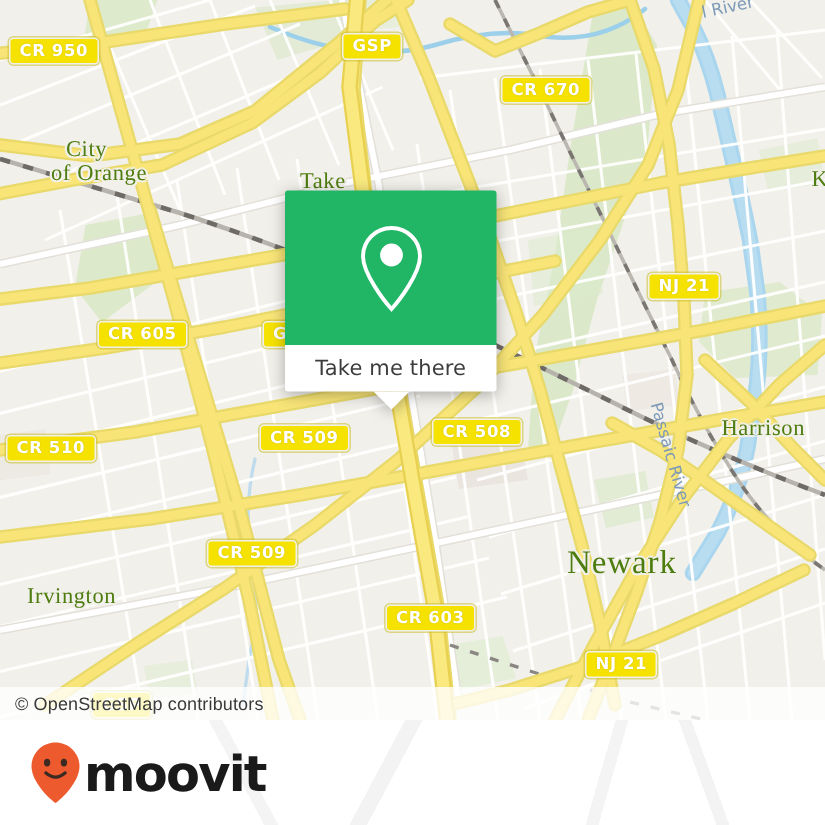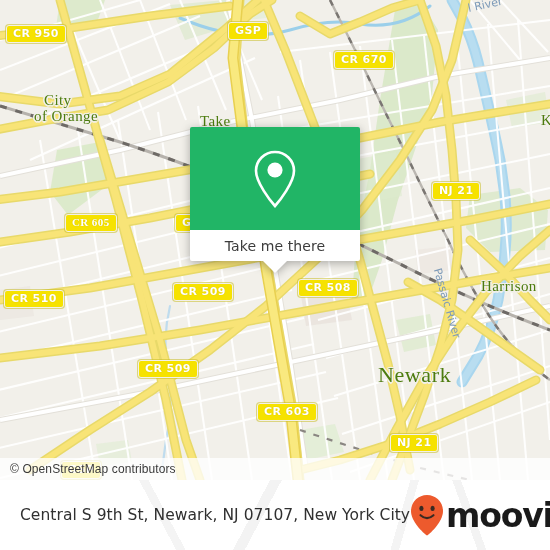--- a/index.html
+++ b/index.html
@@ -63,21 +63,21 @@
     line-height: 13px;
     white-space: nowrap;
     text-shadow: 0 0 1px rgba(120,110,0,.35);
     box-shadow: 0 0 0 1px rgba(200,190,40,.55);
   }
 
   
   #popup {
     position: absolute;
     left: 190px; top: 127px;
-    width: 170px;
+    width: 141px;
     filter: drop-shadow(0 2px 5px rgba(0,0,0,.30));
   }
   #popup-green {
     height: 103px;
     background: #21B566;
     border-radius: 2px 2px 0 0;
     display: flex;
     align-items: center;
     justify-content: center;
   }
@@ -333,36 +333,37 @@
         </g>
         <g stroke="#F9E97F" stroke-width="8">
           <path d="M238 0 L233 58 L242 128 L256 200 L266 268 L278 338 L290 406 L298 480"></path>
         </g>
       </g>
     </svg>
 
     <div class="place-label place-mid" style="left:44px;  top:92px;">City</div>
     <div class="place-label place-mid" style="left:3px;  top:108px;margin-left:31px;">of Orange</div>
     <div class="place-label place-mid" style="left:200px; top:113px;">Take</div>
+    <div class="place-label place-mid" style="left:18px;  top:390px;">Irvington</div>
     <div class="place-label place-big" style="left:378px; top:362px;">Newark</div>
     <div class="place-label place-mid" style="left:481px; top:278px;">Harrison</div>
     <div class="place-label place-mid" style="left:541px; top:112px;">K</div>
 
     <div class="river-label" style="left:468px; top:2px;  transform:rotate(-12deg); transform-origin:left center;">l River</div>
     <div class="river-label" style="left:437px; top:262px; transform:rotate(74deg); transform-origin:left center;">Passaic River</div>
 
     <div class="shield" style="left:6px;   top:25px;">CR 950</div>
     <div class="shield" style="left:228px; top:22px;">GSP</div>
     <div class="shield" style="left:334px; top:16px;margin-top:35px;">CR 670</div>
-    <div class="shield" style="left:65px;  top:214px;font-family:Liberation Serif, serif;">CR 605</div>
+    <div class="shield" style="left:65px;  top:214px;">CR 605</div>
     <div class="shield" style="left:175px; top:214px;">GSP</div>
     <div class="shield" style="left:432px; top:182px;">NJ 21</div>
     <div class="shield" style="left:4px;   top:290px;">CR 510</div>
     <div class="shield" style="left:173px; top:283px;">CR 509</div>
-    <div class="shield" style="left:298px; top:279px;">CR 508</div>
+    <div class="shield" style="left:288px; top:279px;">CR 508</div>
     <div class="shield" style="left:138px; top:360px;">CR 509</div>
     <div class="shield" style="left:257px; top:403px;">CR 603</div>
     <div class="shield" style="left:390px; top:434px;">NJ 21</div>
     <div class="shield" style="left:61px;  top:461px;">GSP</div>
 
     <div id="popup">
       <div id="popup-green">
         <svg width="46" height="60" viewBox="0 0 46 60">
           <path d="M23 3 C12.5 3 4 11.4 4 21.8 C4 33.5 18.4 52 23 57 C27.6 52 42 33.5 42 21.8 C42 11.4 33.5 3 23 3 Z" fill="none" stroke="#FFFFFF" stroke-width="2.6"></path>
           <circle cx="23" cy="21" r="7.6" fill="#FFFFFF"></circle>
@@ -373,21 +374,20 @@
       </div>
       <div id="popup-tail"></div>
     </div>
 
     <div id="attribution">
       <span>© OpenStreetMap contributors</span>
     </div>
   </div>
 
   <div id="bottombar">
-    <div id="addr">Central S 9th St, Newark, NJ 07107, New York City</div>
     <div id="logo">
       <svg width="34" height="42" viewBox="0 0 34 42">
         <path d="M17 1 C8.2 1 1 8.1 1 16.9 C1 27.4 13.2 39 17 41.4 C20.8 39 33 27.4 33 16.9 C33 8.1 25.8 1 17 1 Z" fill="#ED5A2D"></path>
         <ellipse cx="11.4" cy="14.4" rx="2.1" ry="2.6" fill="#3A2A22"></ellipse>
         <ellipse cx="22.6" cy="14.4" rx="2.1" ry="2.6" fill="#3A2A22"></ellipse>
         <path d="M10.5 21.2 Q17 27 23.5 21.2" fill="none" stroke="#3A2A22" stroke-width="2.1" stroke-linecap="round"></path>
       </svg>
       <div id="logo-word">moovit</div>
     </div>
   </div>

